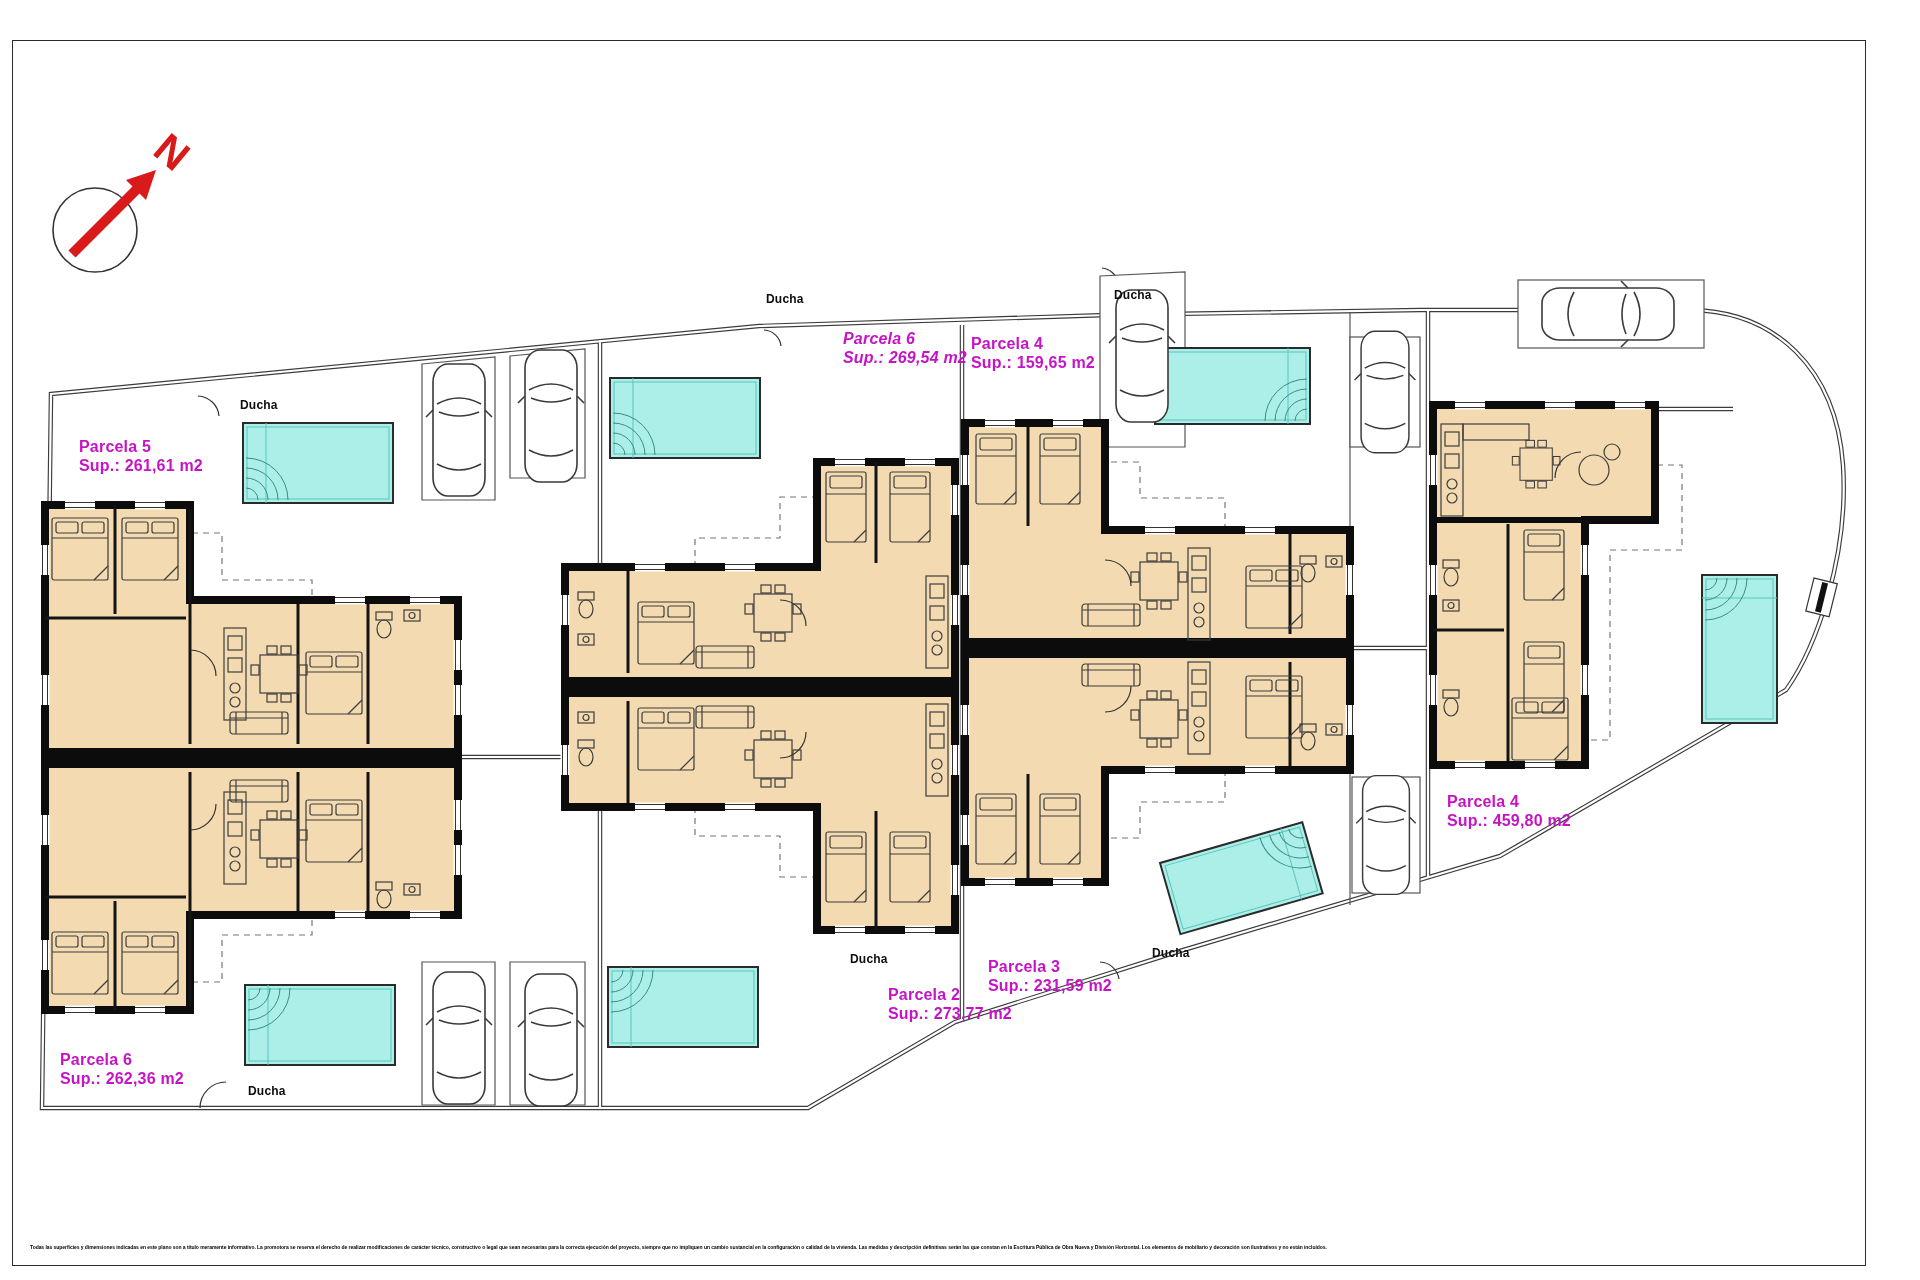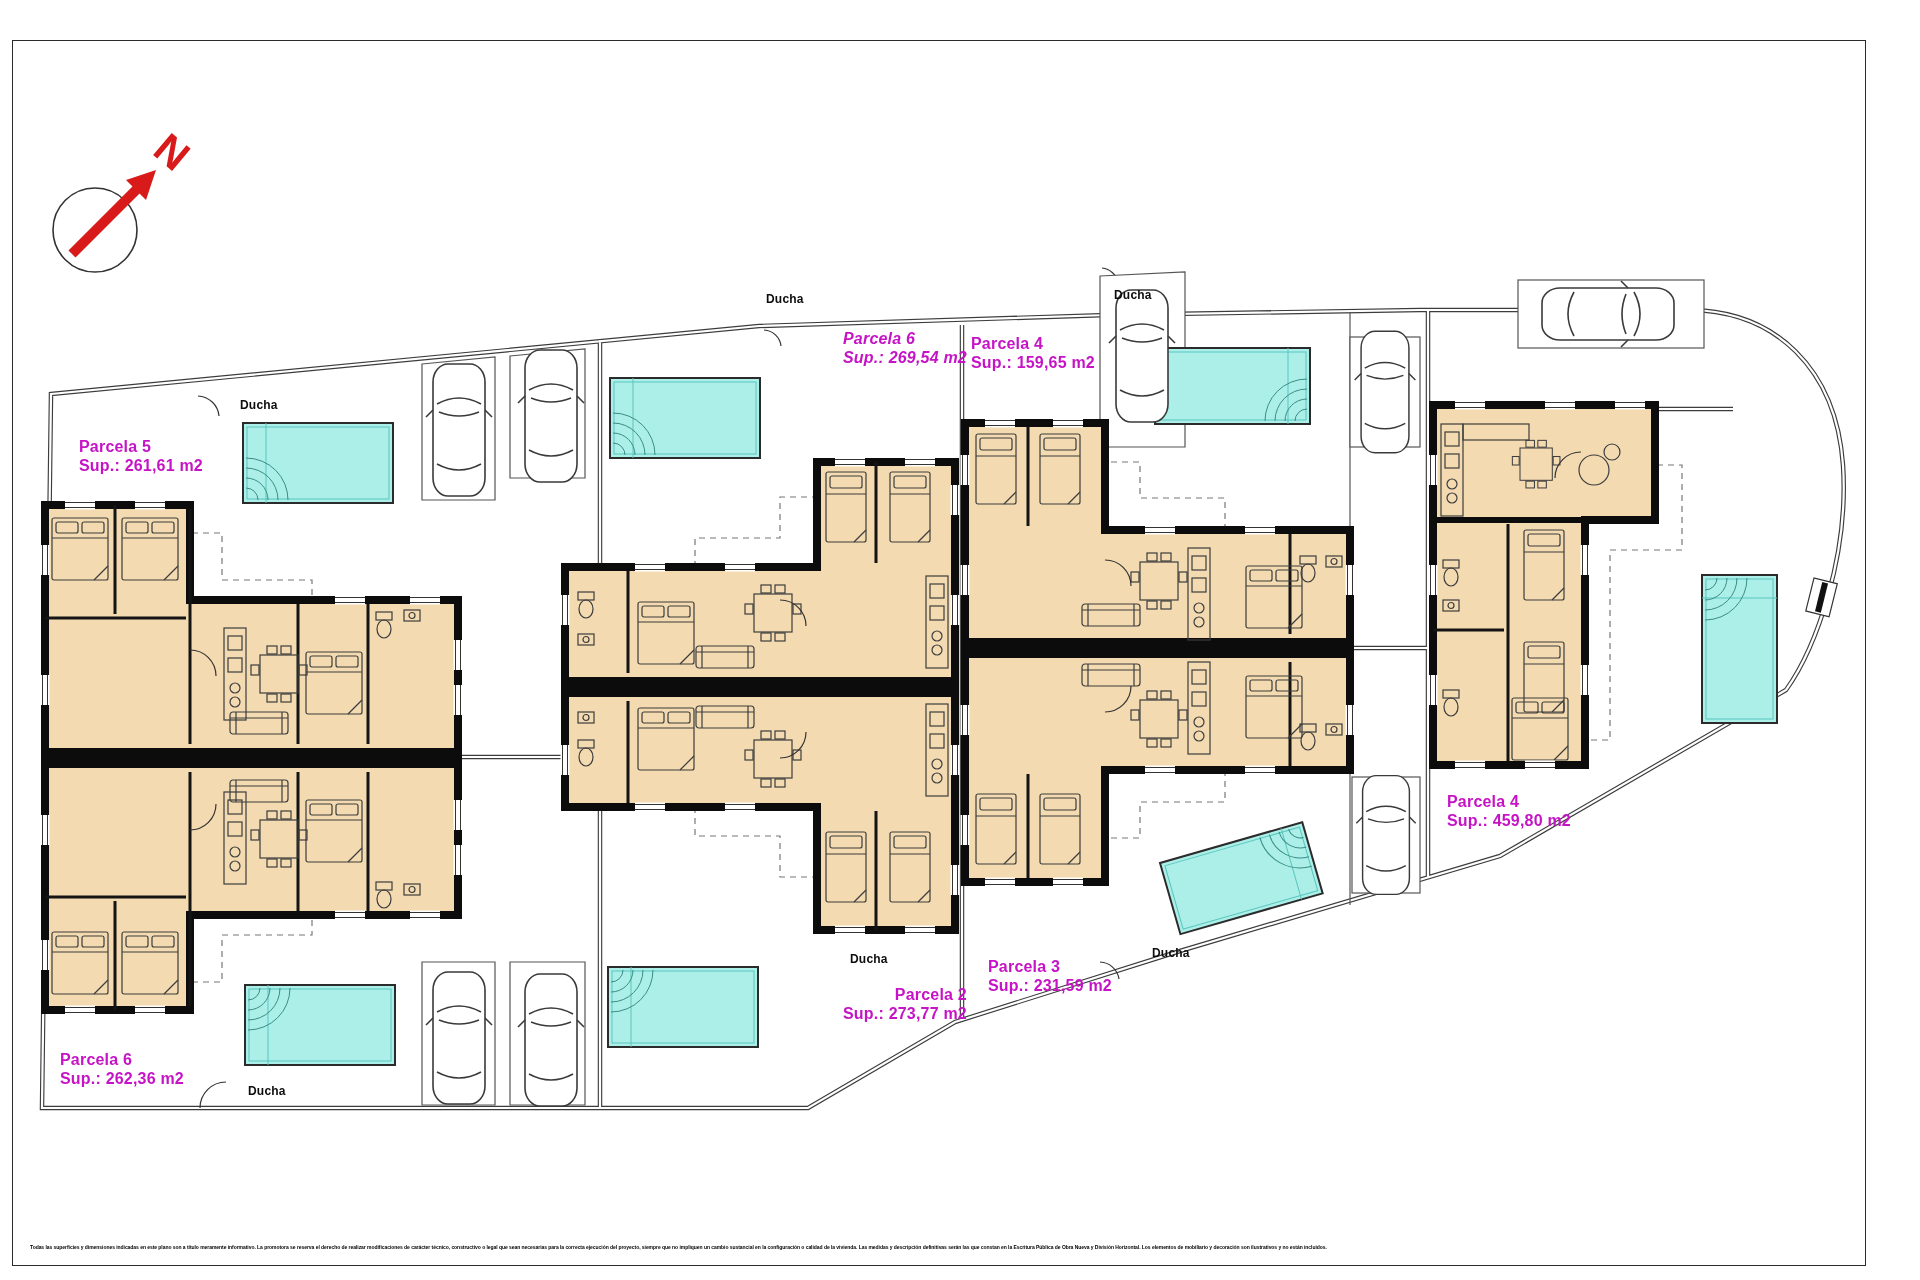--- a/index.html
+++ b/index.html
@@ -383,21 +383,21 @@
     <div>Sup.: 269,54 m2</div>
   </div>
   <div class="plabel" style="left:971px;top:334px;">
     <div>Parcela 4</div>
     <div>Sup.: 159,65 m2</div>
   </div>
   <div class="plabel" style="left:60px;top:1050px;">
     <div>Parcela 6</div>
     <div>Sup.: 262,36 m2</div>
   </div>
-  <div class="plabel" style="left:843px;top:985px;text-align:right;">
+  <div class="plabel" style="left:888px;top:985px;">
     <div>Parcela 2</div>
     <div>Sup.: 273,77 m2</div>
   </div>
   <div class="plabel" style="left:970px;top:957px;margin-left:18px;">
     <div>Parcela 3</div>
     <div>Sup.: 231,59 m2</div>
   </div>
   <div class="plabel" style="left:1447px;top:792px;">
     <div>Parcela 4</div>
     <div>Sup.: 459,80 m2</div>

